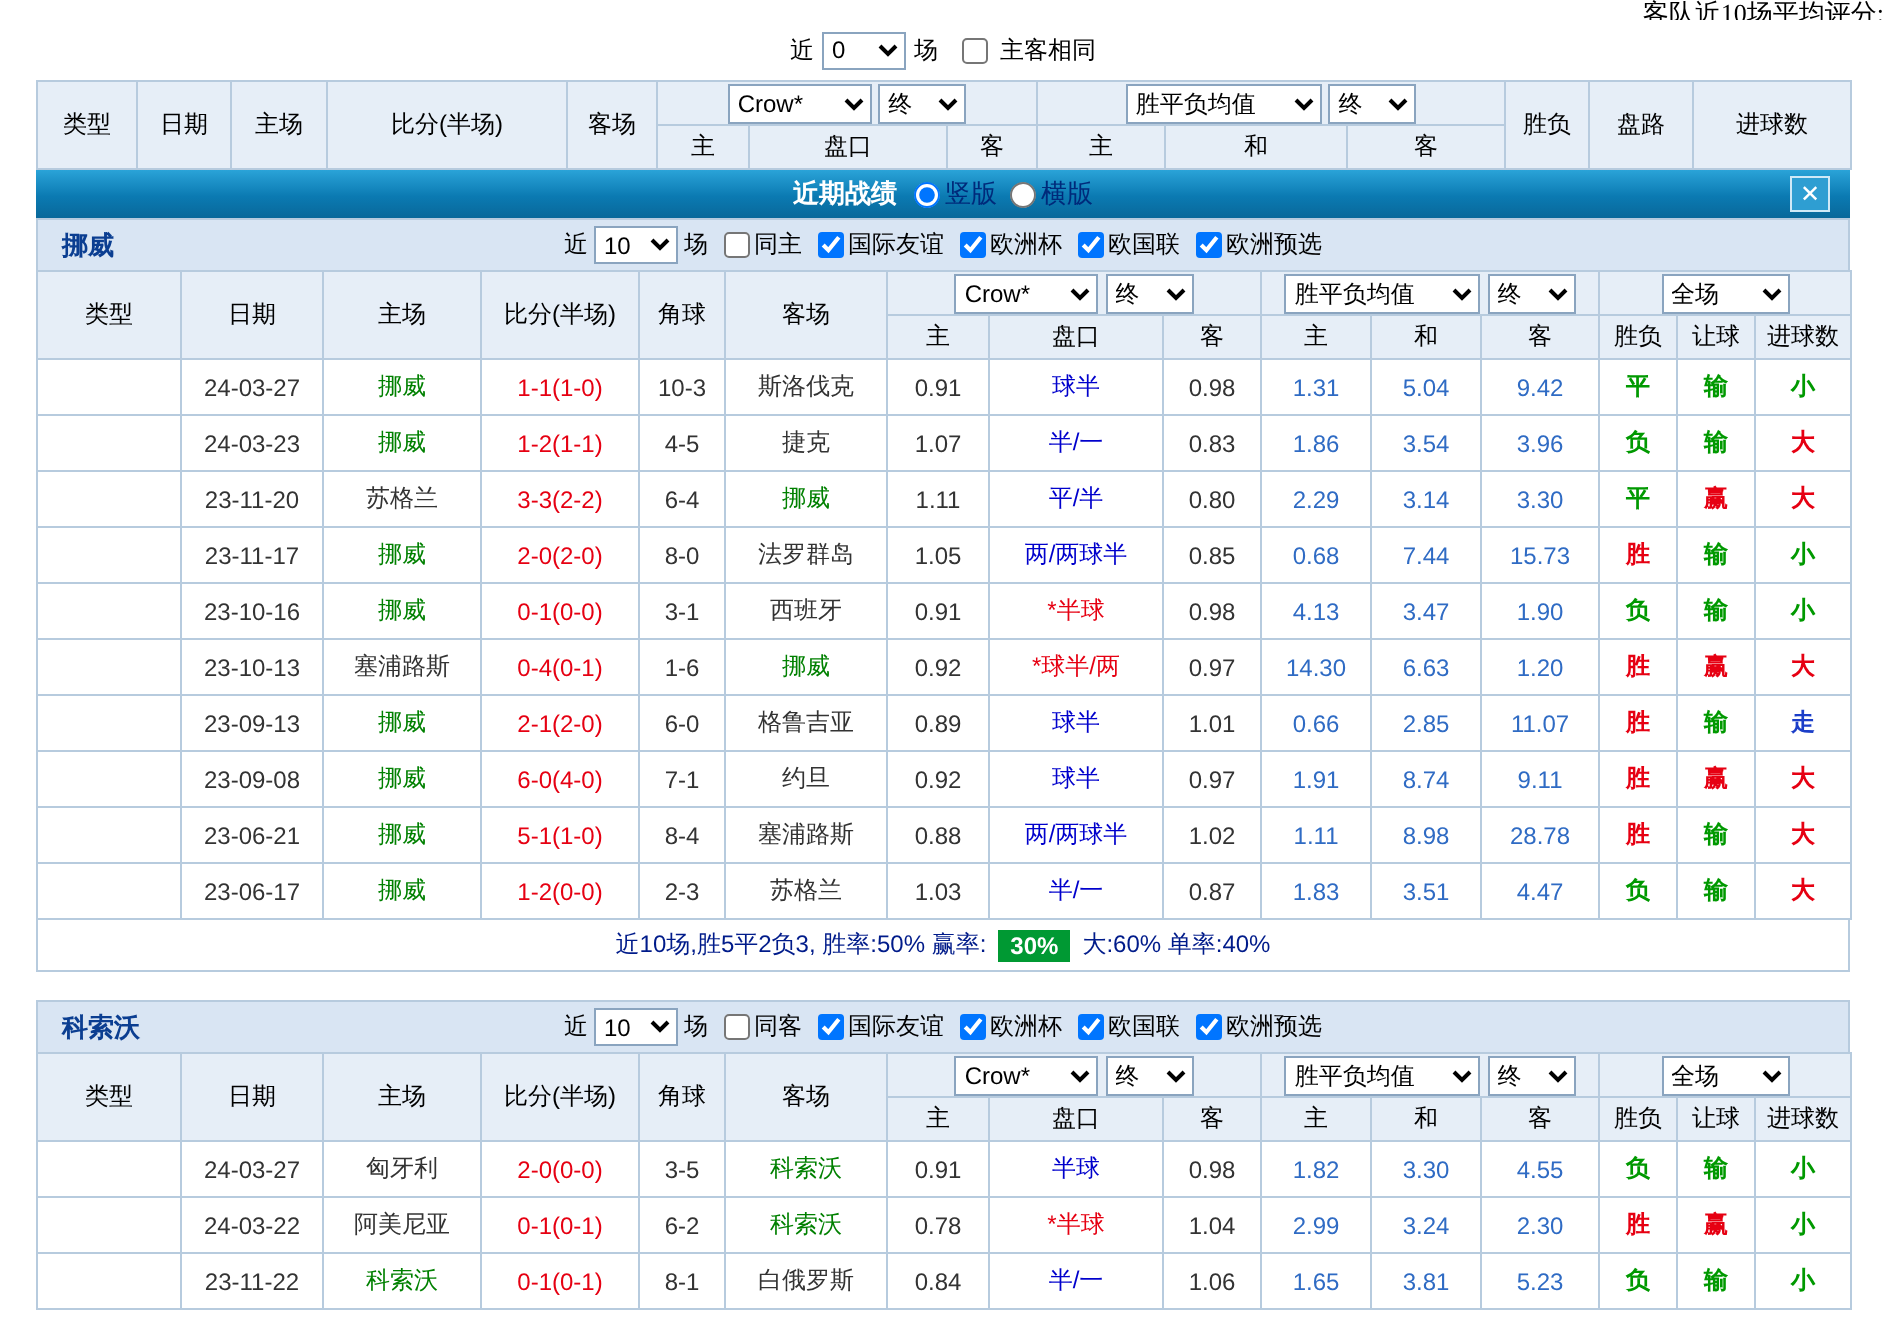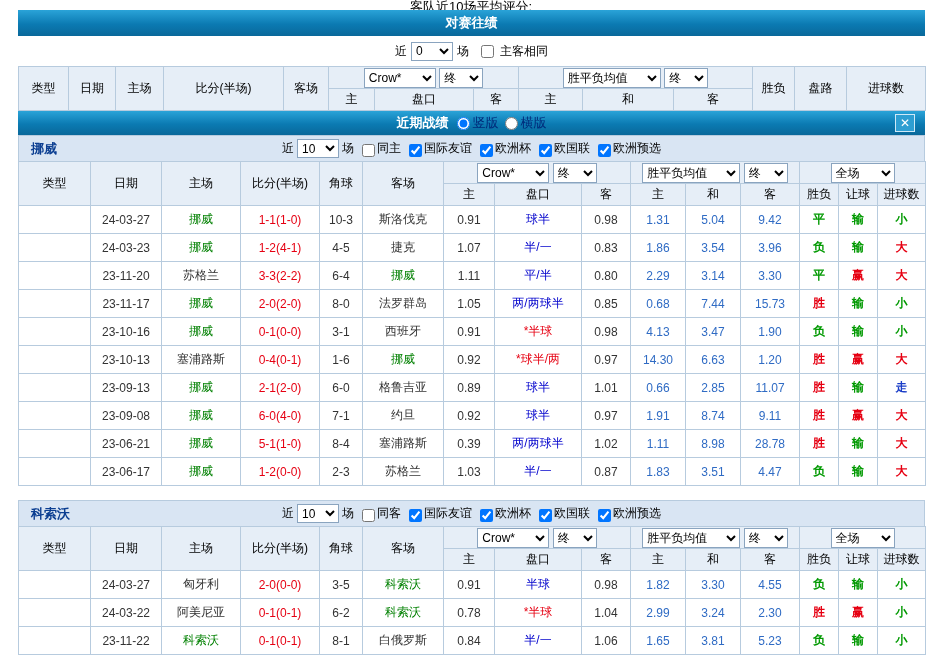--- a/index.html
+++ b/index.html
@@ -3,21 +3,21 @@
 <meta charset="utf-8">
 <style>
   * { box-sizing: border-box; }
   html,body { margin:0; padding:0; }
   body {
     width:942px; height:665px; overflow:hidden; background:#fff;
     font-family:"Liberation Sans","DejaVu Sans",sans-serif; font-size:12px; color:#333;
   }
   .content { margin-left:18px; width:907px; }
 
-  .top-strip { height:10px; overflow:hidden; text-align:center; }
+  .top-strip { height:10px; overflow:hidden; text-align:right;font-family:Liberation Serif, serif; }
   .top-strip span { display:inline-block; margin-top:-7px; font-size:13px; color:#000; }
 
   .bar {
     height:26px; background:linear-gradient(#2aa3d8,#0b7ab2 55%,#09689a);
     color:#fff; display:flex; align-items:center; justify-content:center;
     position:relative; font-weight:bold; font-size:13px;
   }
   .recent-bar { height:24px; }
   .recent-bar .opts { display:flex; align-items:center; font-weight:normal; color:#002a7a; margin-left:2px; }
   .recent-bar .opts input { margin:0 3px 0 6px; }
@@ -41,21 +41,21 @@
   select { font-size:12px; height:20px; border:1px solid #8aa4bf; background:#fff; }
   .sel-odds { width:72px; } .sel-final { width:44px; } .sel-mean { width:98px; }
   .sel-period { width:64px; } .sel-count { width:42px; height:19px; }
 
   .team-bar {
     height:26px; background:#d9e5f3; border:1px solid #b7cbde; border-bottom:none;
     display:flex; align-items:center; position:relative;
   }
   .team-name { position:absolute; left:12px; font-weight:bold; color:#0b3e91; font-size:13px; }
   .team-filter { margin:0 auto; display:flex; align-items:center; gap:3px; color:#000; }
-  .cb-label { display:inline-flex; align-items:flex-end; }
+  .cb-label { display:inline-flex; align-items:center; }
   .cb-label input { margin:0 2px 0 5px; }
 
   .summary {
     height:26px; border:1px solid #b7cbde; border-top:none; background:#fff;
     display:flex; align-items:center; justify-content:center; gap:6px; color:#001b8a;
   }
   .sum-badge { background:#009933; color:#fff; padding:1px 6px; font-weight:bold; }
 
   .section + .section { margin-top:14px; }
 
@@ -73,23 +73,20 @@
 </style>
 </head>
 <body>
 
 <div class="top-strip">
   <span>客队近10场平均评分:</span>
 </div>
 
 <div class="content">
 
-  <div class="bar">
-    <span>对赛往绩</span>
-  </div>
 
   <div class="h2h-filter">
     <span>近</span>
     <select class="sel-count">
       <option>0</option>
     </select>
     <span>场</span>
     <input type="checkbox" style="">
     <span>主客相同</span>
   </div>
@@ -248,21 +245,21 @@
     <td class="mean">9.42</td>
     <td class="res c-green">平</td>
     <td class="res c-green">输</td>
     <td class="res c-green">小</td>
   </tr>
 
   <tr>
     <td class="type-blue">国际友谊</td>
     <td>24-03-23</td>
     <td class="hl">挪威</td>
-    <td class="score">1-2(4-1)</td>
+    <td class="score">1-2(1-1)</td>
     <td>4-5</td>
     <td>捷克</td>
     <td>1.07</td>
     <td class="hcap">半/一</td>
     <td>0.83</td>
     <td class="mean">1.86</td>
     <td class="mean">3.54</td>
     <td class="mean">3.96</td>
     <td class="res c-green">负</td>
     <td class="res c-green">输</td>
@@ -377,21 +374,21 @@
     <td class="res c-red">大</td>
   </tr>
 
   <tr>
     <td class="type-red">欧洲杯</td>
     <td>23-06-21</td>
     <td class="hl">挪威</td>
     <td class="score">5-1(1-0)</td>
     <td>8-4</td>
     <td>塞浦路斯</td>
-    <td>0.39</td>
+    <td>0.88</td>
     <td class="hcap">两/两球半</td>
     <td>1.02</td>
     <td class="mean">1.11</td>
     <td class="mean">8.98</td>
     <td class="mean">28.78</td>
     <td class="res c-red">胜</td>
     <td class="res c-green">输</td>
     <td class="res c-red">大</td>
   </tr>
 
@@ -407,20 +404,25 @@
     <td>0.87</td>
     <td class="mean">1.83</td>
     <td class="mean">3.51</td>
     <td class="mean">4.47</td>
     <td class="res c-green">负</td>
     <td class="res c-green">输</td>
     <td class="res c-red">大</td>
   </tr>
 </tbody>
     </table>
+    <div class="summary">
+      <span>近10场,胜5平2负3, 胜率:50% 赢率:</span>
+      <span class="sum-badge">30%</span>
+      <span>大:60% 单率:40%</span>
+    </div>
   </div>
 
   <div class="section">
     <div class="team-bar">
       <span class="team-name">科索沃</span>
       <span class="team-filter">
         <span>近</span>
         <select class="sel-count"><option>10</option></select>
         <span>场</span>
         <span class="cb-label">

